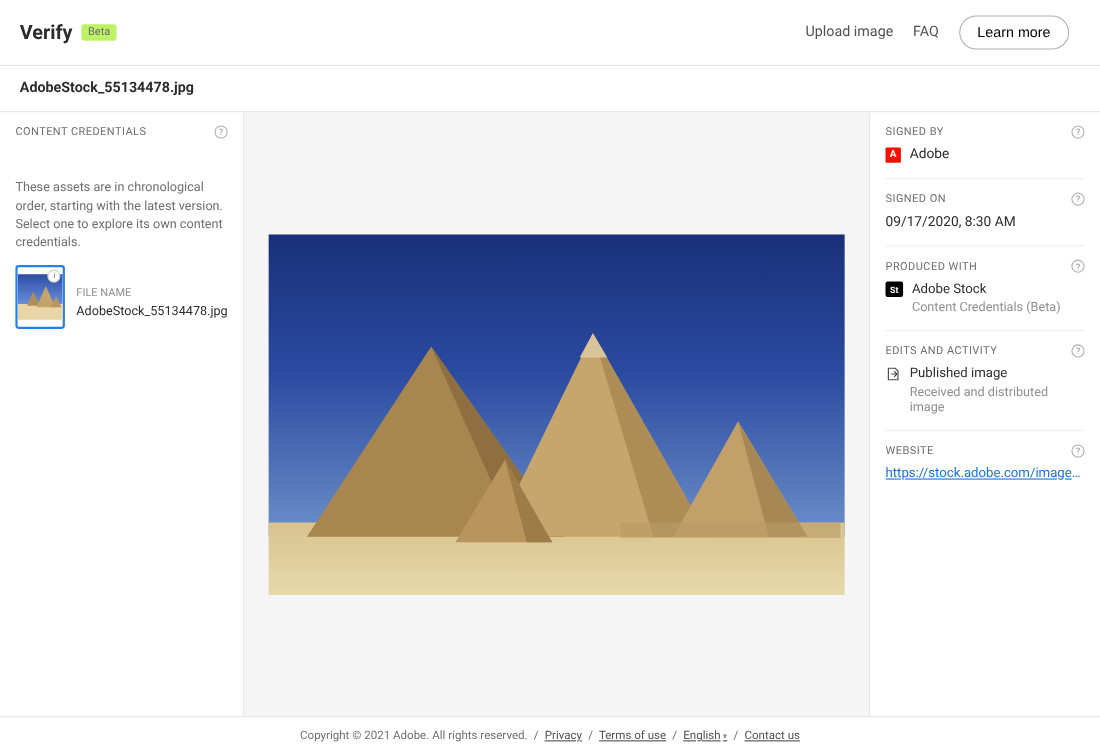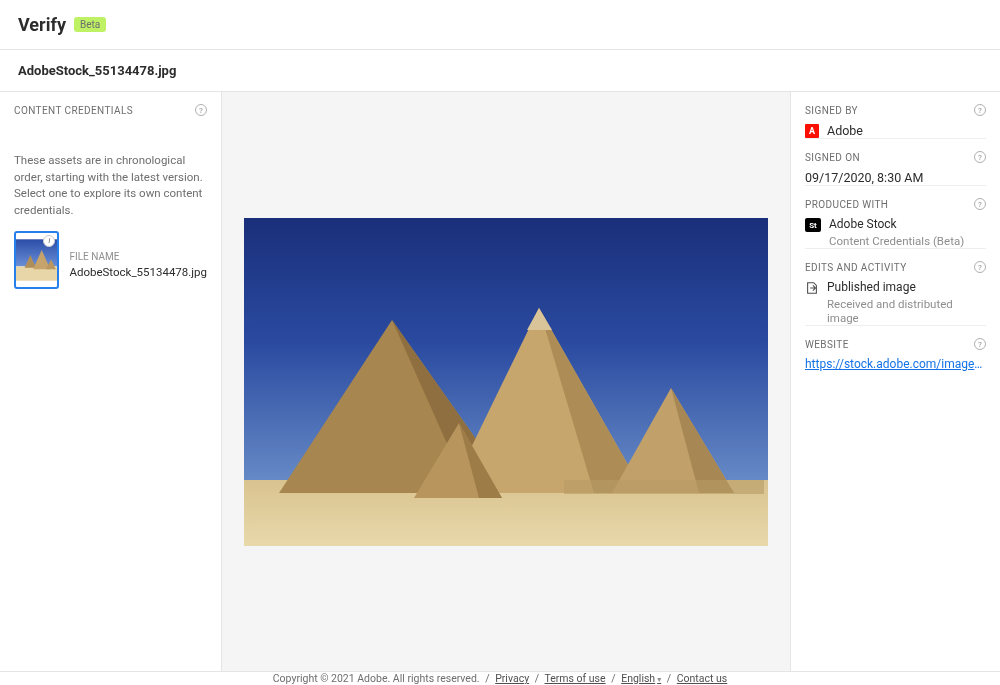--- a/index.html
+++ b/index.html
@@ -117,21 +117,21 @@
     width: 524px;
     height: 328px;
   }
   .main-image svg { width: 100%; height: 100%; display: block; }
   
   .right-panel {
     border-left: 1px solid #e5e5e5;
     padding: 12px 14px;
     font-size: 12px;
   }
-  .r-section { border-bottom: 1px solid #eee; margin-bottom: 12px; }
+  .r-section { padding-bottom: 14px; border-bottom: 1px solid #eee; margin-bottom: 12px; }
   .r-section:last-child { border-bottom: none; }
   .r-value { font-size: 12.5px; color: #2c2c2c; margin-top: 4px; }
   .signer { display: flex; align-items: center; gap: 8px; margin-top: 6px; }
   .adobe-logo {
     width: 14px; height: 14px;
     background: #fa0f00;
     color: #fff;
     font-size: 9px;
     font-weight: 700;
     display: flex; align-items: center; justify-content: center;
@@ -156,35 +156,41 @@
     text-decoration: underline;
     cursor: pointer;
     display: block;
     overflow: hidden;
     text-overflow: ellipsis;
     white-space: nowrap;
   }
   
   .footer {
     border-top: 1px solid #e5e5e5;
+    padding: 10px;
     text-align: center;
     font-size: 10.5px;
     color: #6e6e6e;
   }
   .footer a { color: #505050; text-decoration: underline; cursor: pointer; }
   .footer .sep { margin: 0 3px; }
   .lang-caret { font-size: 8px; color: #8e8e8e; margin-left: 2px; }
 </style>
 </head>
 <body>
 
 <div class="header">
   <div class="brand">
     <span class="brand-title">Verify</span>
     <span class="beta">Beta</span>
+  </div>
+  <div class="header-right">
+    <span class="header-link">Upload image</span>
+    <span class="header-link">FAQ</span>
+    <button class="learn-more">Learn more</button>
   </div>
 </div>
 
 <div class="filename-bar">AdobeStock_55134478.jpg</div>
 
 <div class="content">
 
   <div class="left-panel">
     <div class="section-head">
       <span class="section-title">CONTENT CREDENTIALS</span>

